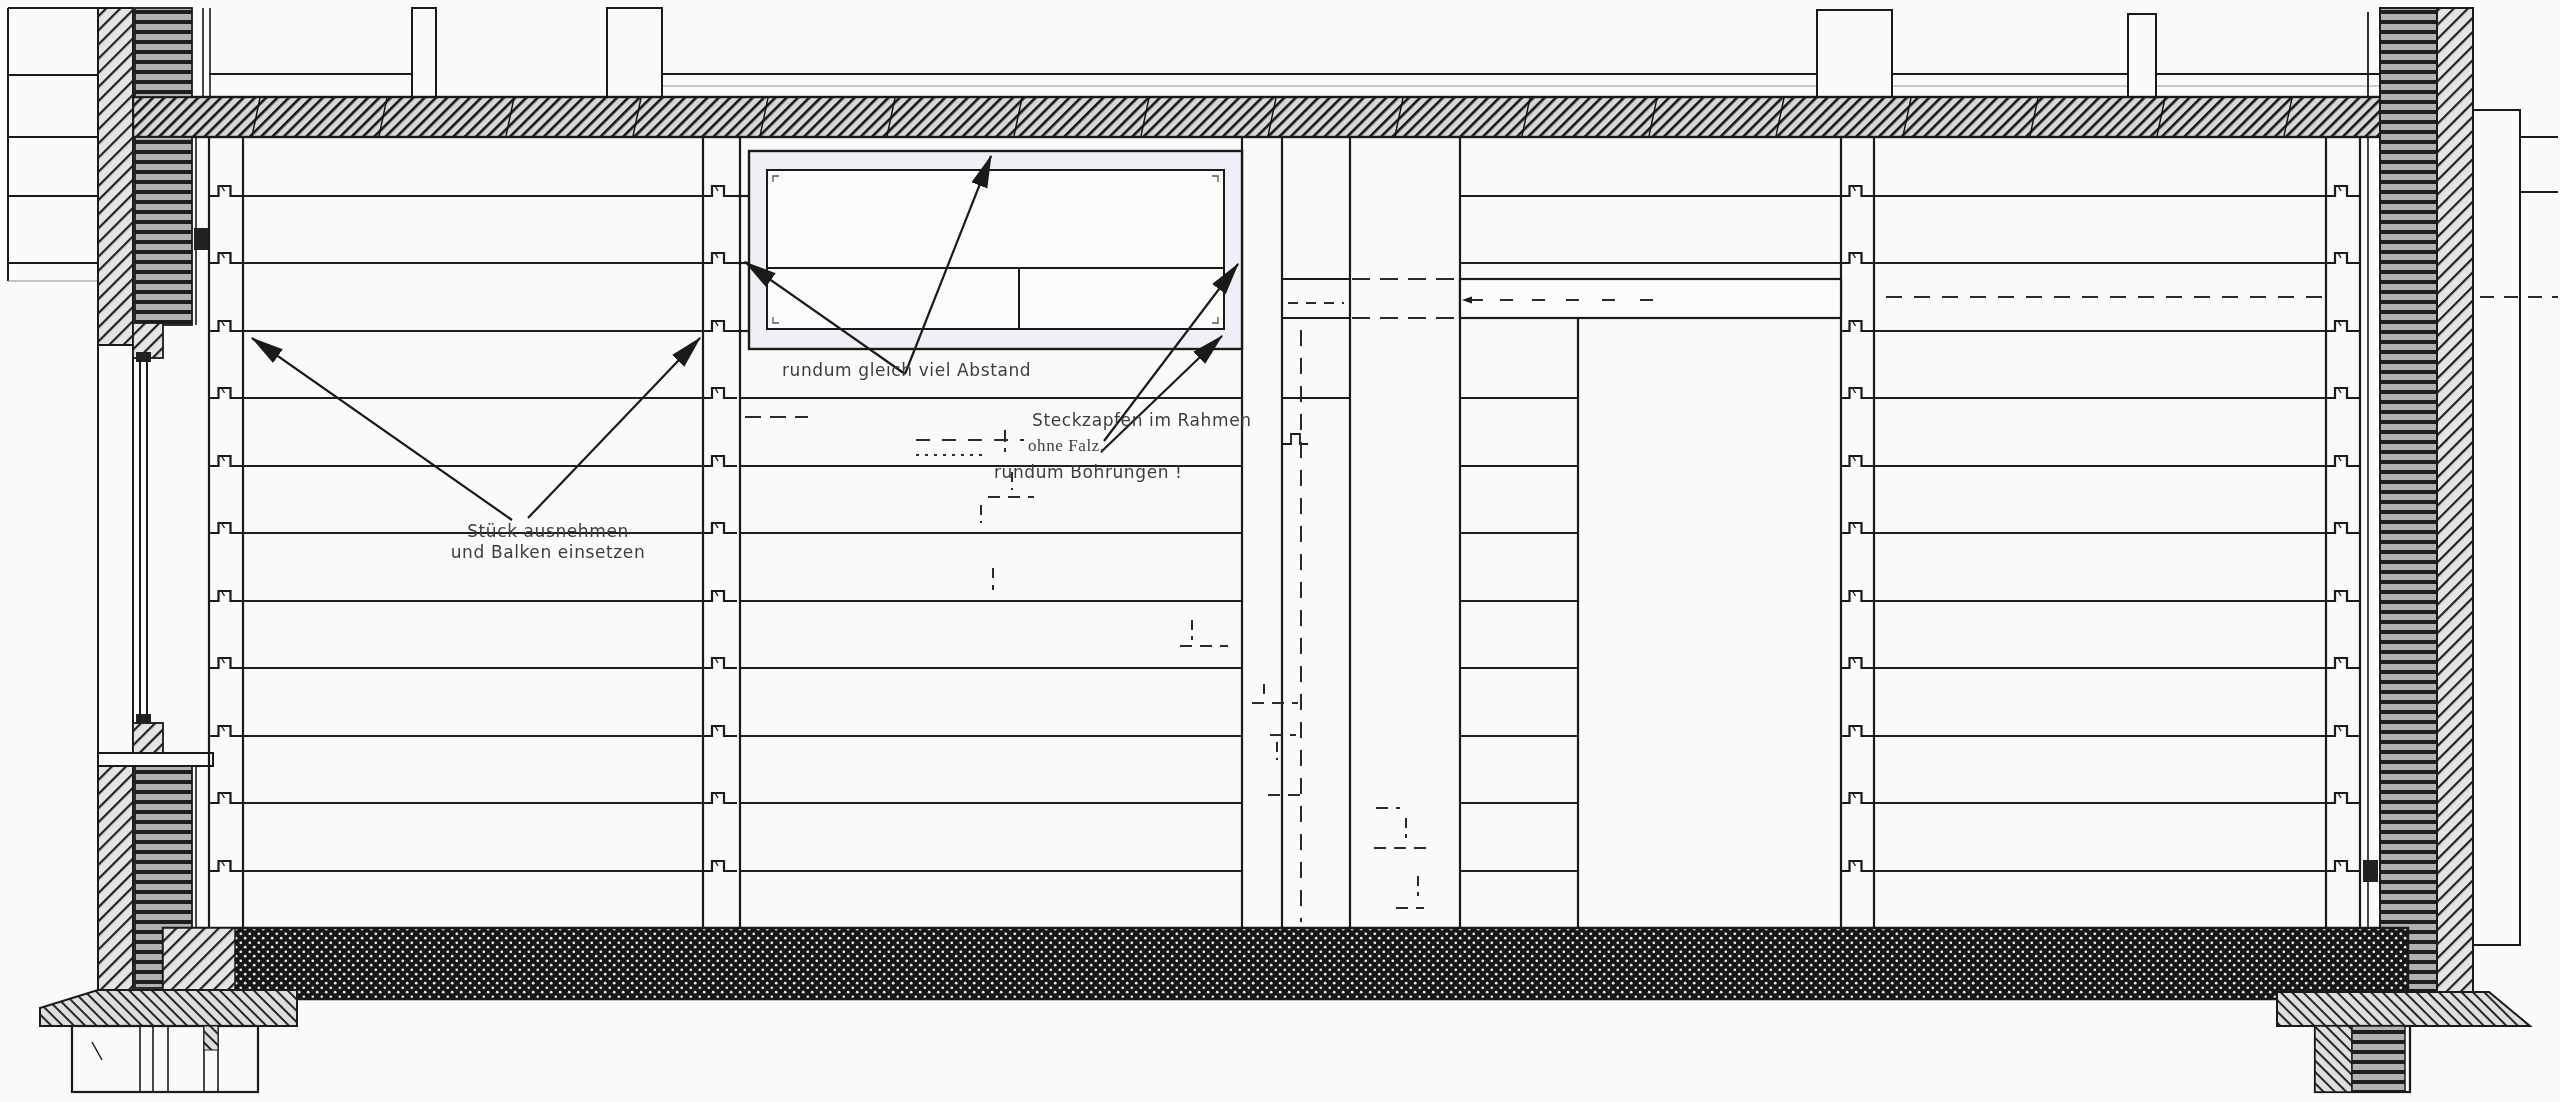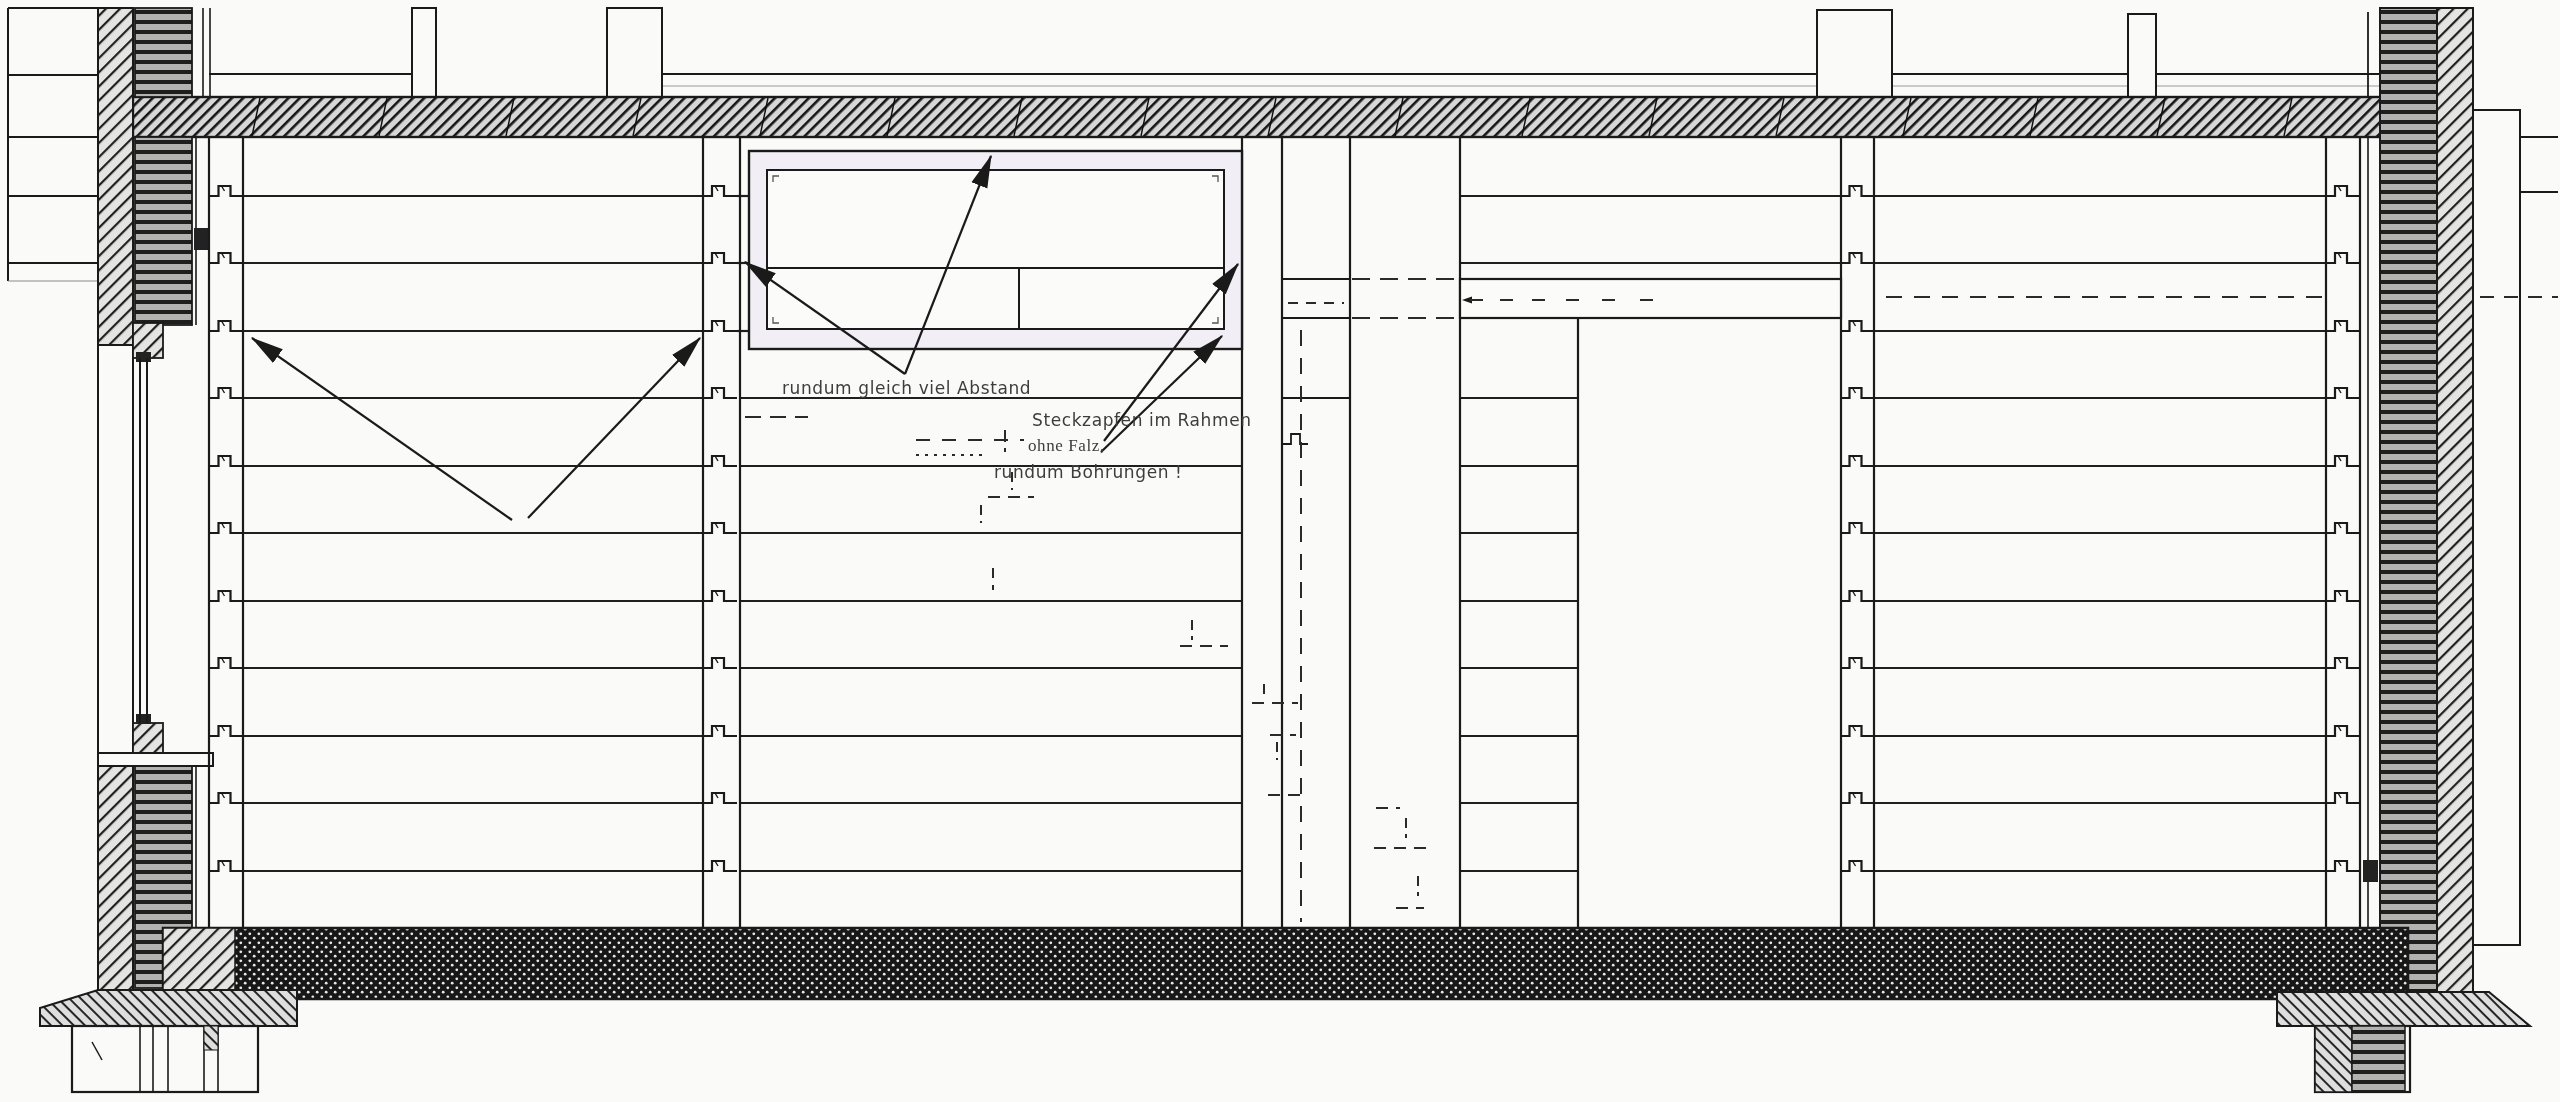--- a/index.html
+++ b/index.html
@@ -6,21 +6,21 @@
   .stage{
     position:relative;width:2560px;height:1102px;overflow:hidden;
     background:#fafaf8;font-family:"DejaVu Sans",sans-serif;
   }
   .stage svg{position:absolute;left:0;top:0;}
   .note{
     position:absolute;color:#3d3d3d;font-size:17px;line-height:21px;
     letter-spacing:.6px;white-space:nowrap;
   }
   .note-left{left:408px;top:521px;width:280px;text-align:center;}
-  .note-window{left:782px;top:378px;}
+  .note-window{left:782px;top:360px;}
   .note-frame{left:994px;top:407px;line-height:26px;}
   .note-frame .l1{margin-left:38px;}
   .note-frame .l2{margin-left:34px;font-family:Liberation Serif, serif;}
 </style>
 </head>
 <body>
 
 <div class="stage">
 
 <svg width="2560" height="1102" viewBox="0 0 2560 1102">
@@ -324,20 +324,24 @@
   <g stroke="#1a1a1a" stroke-width="2.2" fill="none">
     <line x1="512" y1="520" x2="252" y2="338" marker-end="url(#ah)"></line>
     <line x1="528" y1="518" x2="700" y2="338" marker-end="url(#ah)"></line>
     <line x1="905" y1="374" x2="991" y2="156" marker-end="url(#ah)"></line>
     <line x1="905" y1="374" x2="745" y2="262" marker-end="url(#ah)"></line>
     <line x1="1104" y1="441" x2="1238" y2="264" marker-end="url(#ah)"></line>
     <line x1="1101" y1="452" x2="1222" y2="336" marker-end="url(#ah)"></line>
   </g>
 </svg>
 
+<div class="note note-left">
+  <div>Stück ausnehmen</div>
+  <div>und Balken einsetzen</div>
+</div>
 
 <div class="note note-window">
   <span>rundum gleich viel Abstand</span>
 </div>
 
 <div class="note note-frame">
   <div class="l1">Steckzapfen im Rahmen</div>
   <div class="l2">ohne Falz,</div>
   <div class="l3">rundum Bohrungen !</div>
 </div>

